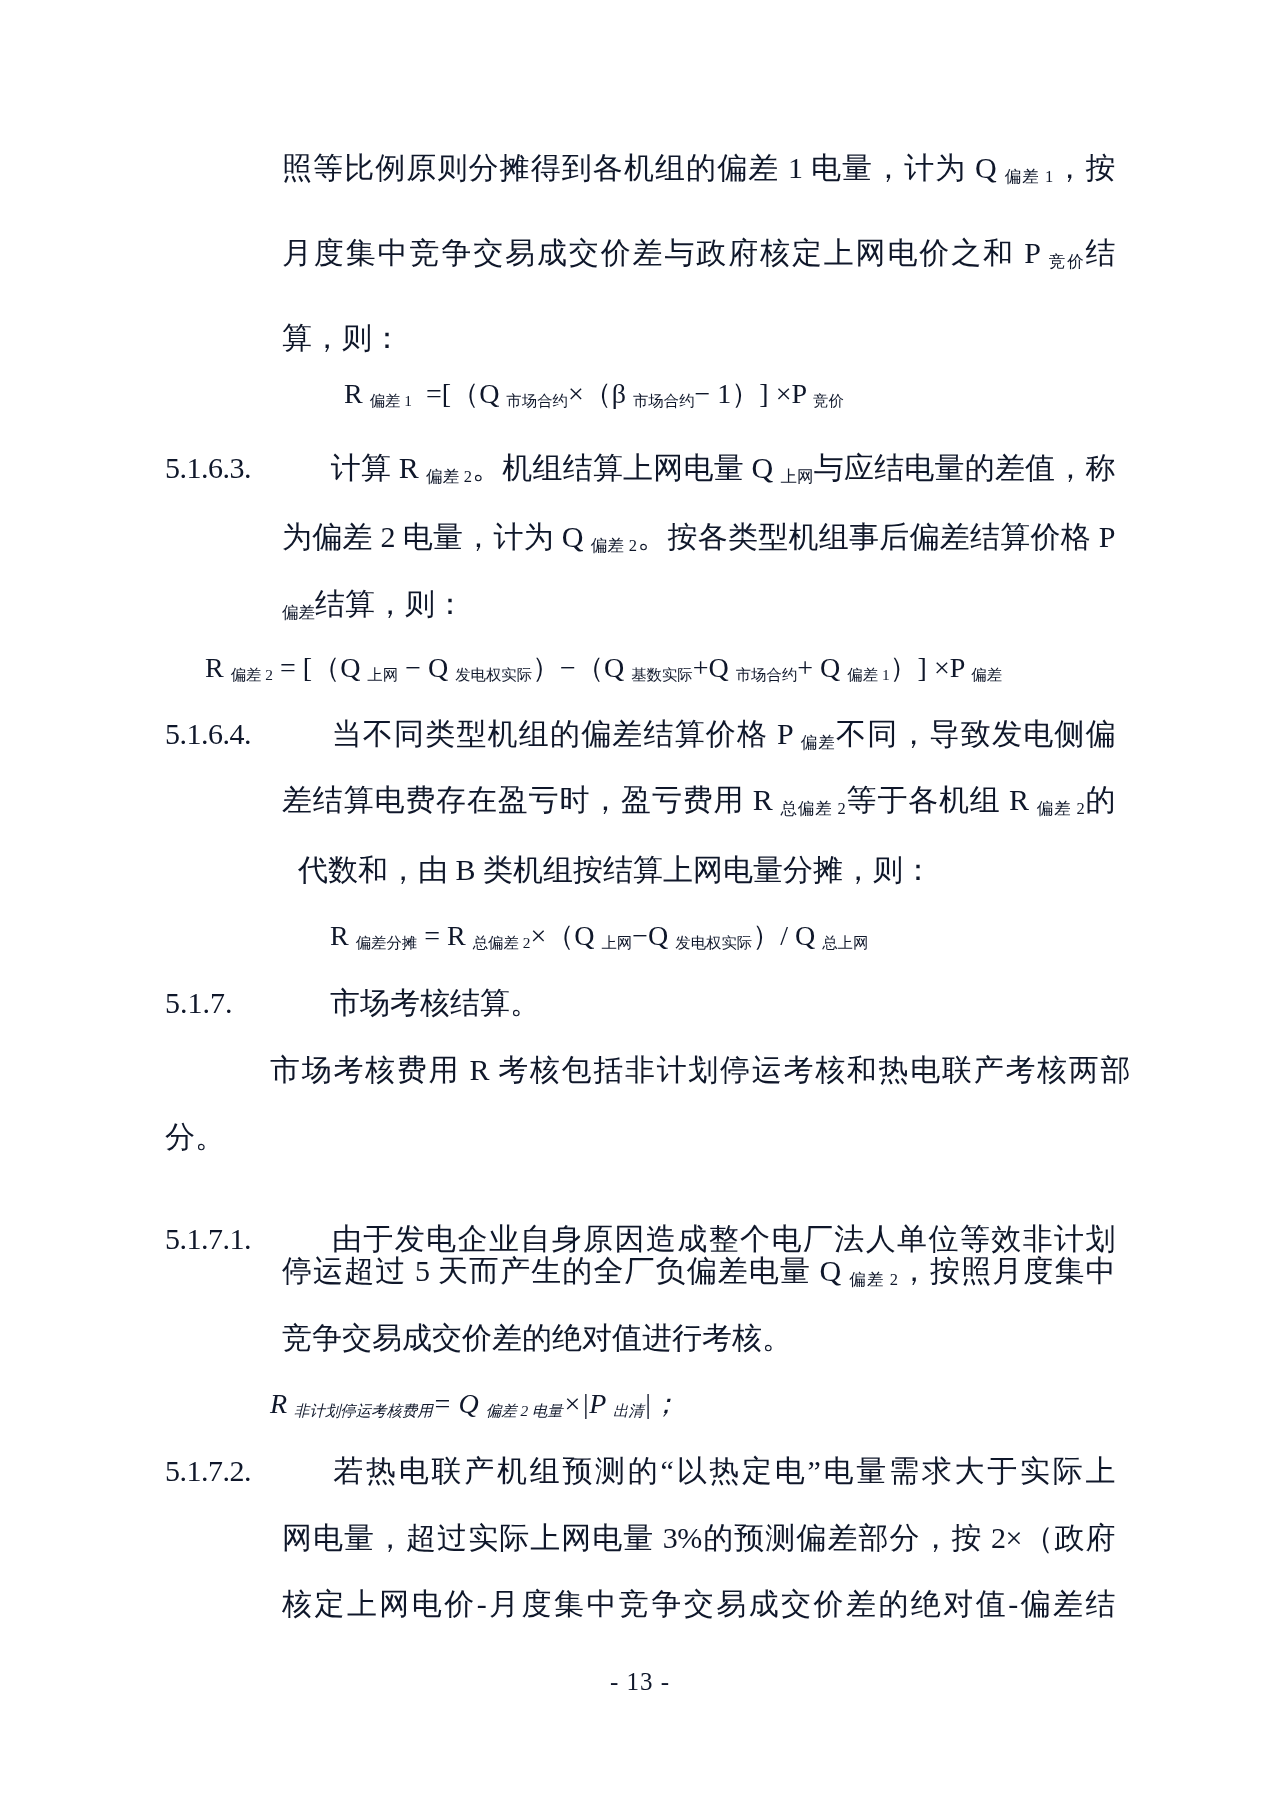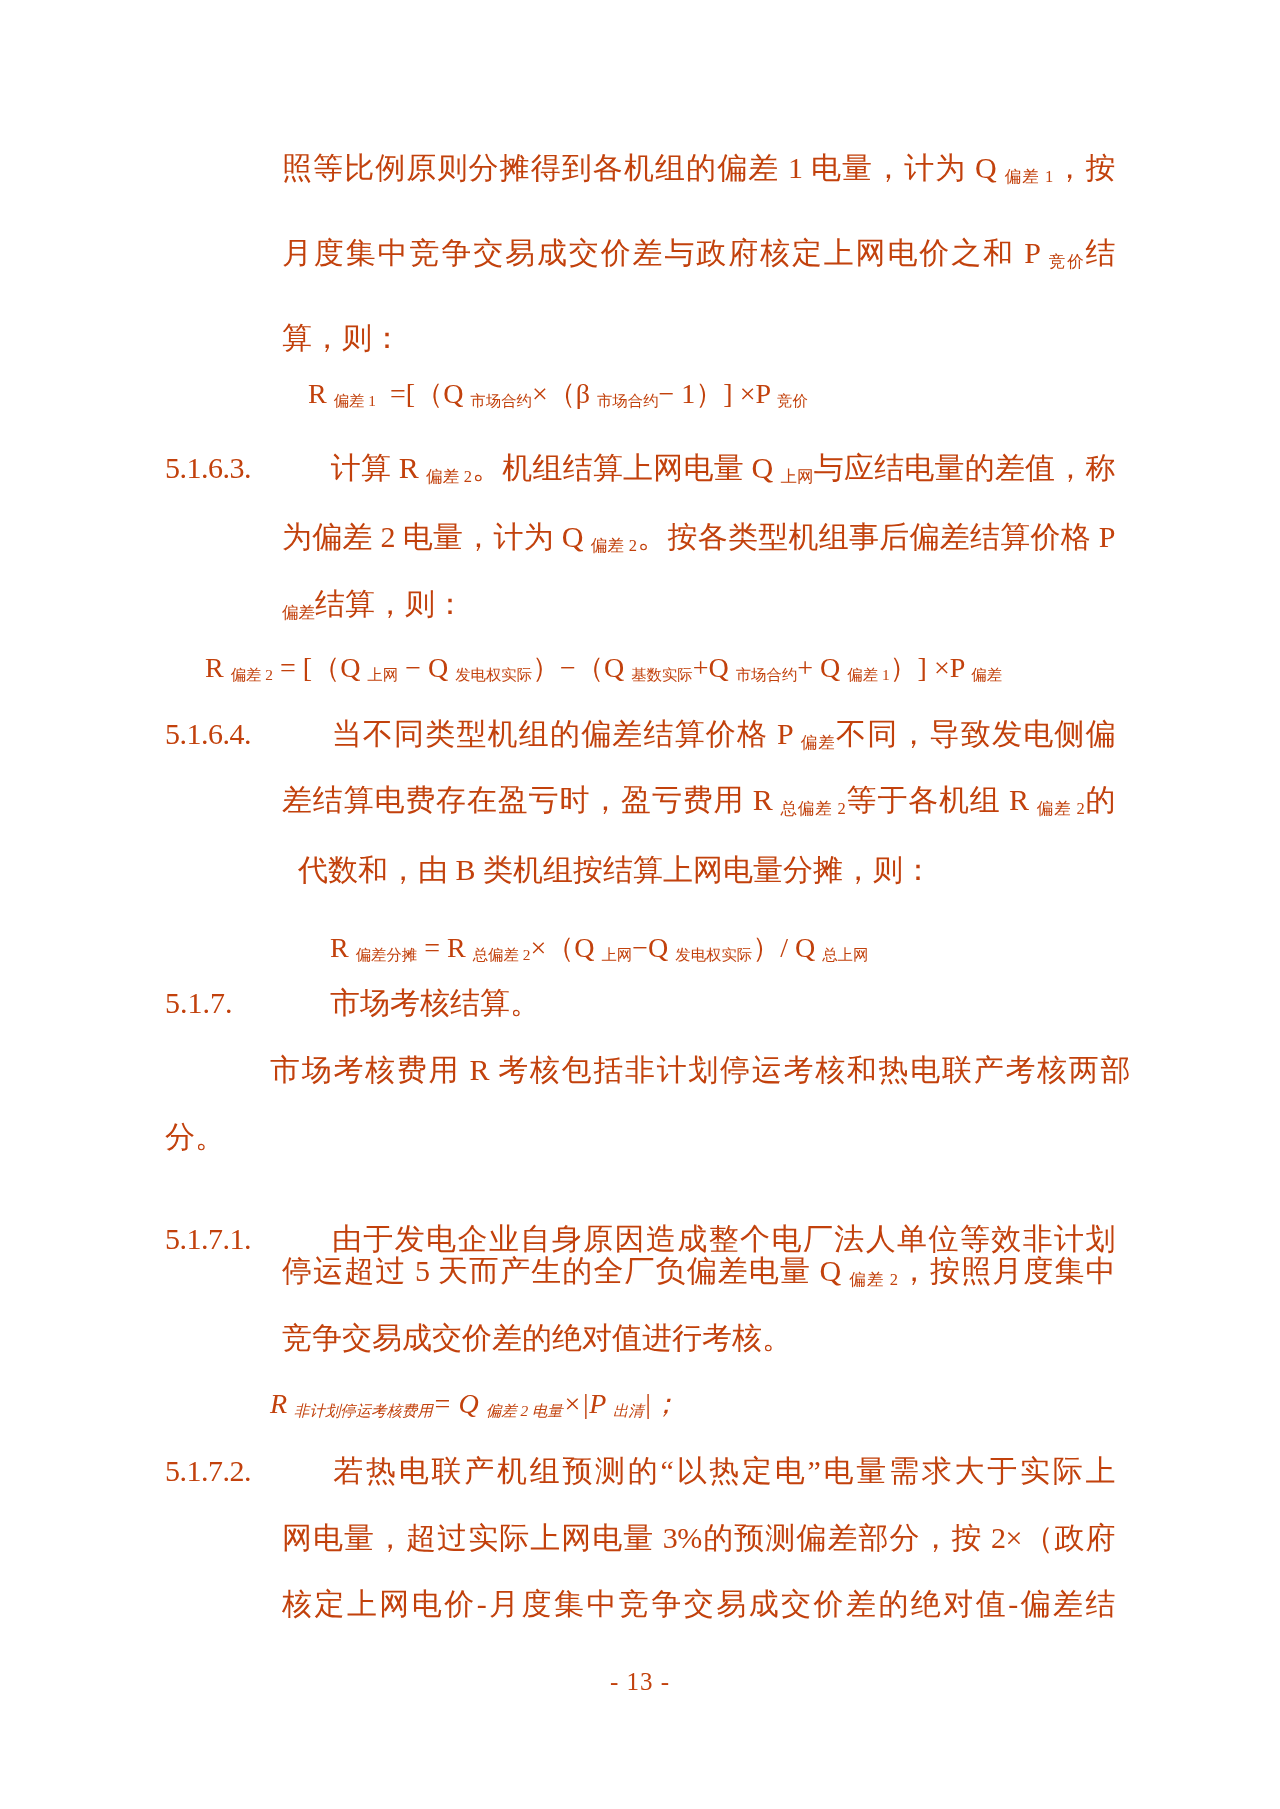--- a/index.html
+++ b/index.html
@@ -1,21 +1,21 @@
 <!DOCTYPE html>
 <html><head>
 <meta charset="utf-8">
 <style>
   html,body { margin:0; padding:0; background:#e8e8e8; }
   .page {
     position:relative;
     width:1280px; height:1809px;
     margin:0 auto;
     background:#ffffff;
-    color:#c2410c;
+    color:#0f172a;
     font-family:"Liberation Serif","DejaVu Serif",serif;
     overflow:hidden;
   }
   .line {
     position:absolute;
     left:165px; width:950px;
     font-size:30px;
     line-height:40px;
     white-space:normal;
   }
@@ -50,29 +50,29 @@
   }
 </style>
 </head>
 <body>
 
 <div class="page">
   <div id="doc">
       <div class="line ln-cont j" style="top: 148px;"><span class="run-t">照等比例原则分摊得到各机组的偏差 1 电量，计为 Q </span><span class="run-sub">偏差 1</span><span class="run-t">，按</span></div>
       <div class="line ln-cont j" style="top: 233px;"><span class="run-t">月度集中竞争交易成交价差与政府核定上网电价之和 P </span><span class="run-sub">竞价</span><span class="run-t">结</span></div>
       <div class="line ln-cont" style="top: 318px;"><span class="run-t">算，则：</span></div>
-      <div class="line ln-formula" style="top: 374px; left: 308px; text-align: center;"><span class="run-t">R </span><span class="run-sub">偏差 1</span><span class="run-t">  =[（Q </span><span class="run-sub">市场合约</span><span class="run-t">×（β </span><span class="run-sub">市场合约</span><span class="run-t">− 1）] ×P </span><span class="run-sub">竞价</span></div>
+      <div class="line ln-formula" style="top: 374px; left: 344px; text-align: center;"><span class="run-t">R </span><span class="run-sub">偏差 1</span><span class="run-t">  =[（Q </span><span class="run-sub">市场合约</span><span class="run-t">×（β </span><span class="run-sub">市场合约</span><span class="run-t">− 1）] ×P </span><span class="run-sub">竞价</span></div>
       <div class="line ln-num j" style="top: 448px;"><span class="run-num">5.1.6.3.</span><span class="run-t">计算 R </span><span class="run-sub">偏差 2</span><span class="run-t">。机组结算上网电量 Q </span><span class="run-sub">上网</span><span class="run-t">与应结电量的差值，称</span></div>
       <div class="line ln-cont j" style="top: 517px;"><span class="run-t">为偏差 2 电量，计为 Q </span><span class="run-sub">偏差 2</span><span class="run-t">。按各类型机组事后偏差结算价格 P</span></div>
       <div class="line ln-cont" style="top: 584px;"><span class="run-sub">偏差</span><span class="run-t">结算，则：</span></div>
       <div class="line ln-formula" style="top: 648px; left: 205px;"><span class="run-t">R </span><span class="run-sub">偏差 2</span><span class="run-t"> = [（Q </span><span class="run-sub">上网</span><span class="run-t"> − Q </span><span class="run-sub">发电权实际</span><span class="run-t">）−（Q </span><span class="run-sub">基数实际</span><span class="run-t">+Q </span><span class="run-sub">市场合约</span><span class="run-t">+ Q </span><span class="run-sub">偏差 1</span><span class="run-t">）] ×P </span><span class="run-sub">偏差</span></div>
       <div class="line ln-num j" style="top: 714px;"><span class="run-num">5.1.6.4.</span><span class="run-t">当不同类型机组的偏差结算价格 P </span><span class="run-sub">偏差</span><span class="run-t">不同，导致发电侧偏</span></div>
       <div class="line ln-cont j" style="top: 780px;"><span class="run-t">差结算电费存在盈亏时，盈亏费用 R </span><span class="run-sub">总偏差 2</span><span class="run-t">等于各机组 R </span><span class="run-sub">偏差 2</span><span class="run-t">的</span></div>
       <div class="line ln-cont" style="top: 850px; margin-left: 16px;"><span class="run-t">代数和，由 B 类机组按结算上网电量分摊，则：</span></div>
-      <div class="line ln-formula" style="top: 916px; left: 330px; margin-top: 12px;"><span class="run-t">R </span><span class="run-sub">偏差分摊</span><span class="run-t"> = R </span><span class="run-sub">总偏差 2</span><span class="run-t">×（Q </span><span class="run-sub">上网</span><span class="run-t">−Q </span><span class="run-sub">发电权实际</span><span class="run-t">）/ Q </span><span class="run-sub">总上网</span></div>
+      <div class="line ln-formula" style="top: 916px; left: 330px;"><span class="run-t">R </span><span class="run-sub">偏差分摊</span><span class="run-t"> = R </span><span class="run-sub">总偏差 2</span><span class="run-t">×（Q </span><span class="run-sub">上网</span><span class="run-t">−Q </span><span class="run-sub">发电权实际</span><span class="run-t">）/ Q </span><span class="run-sub">总上网</span></div>
       <div class="line ln-num" style="top: 983px;"><span class="run-num">5.1.7.</span><span class="run-t">市场考核结算。</span></div>
       <div class="line ln-pind j" style="top: 1050px;"><span class="run-t">市场考核费用 R 考核包括非计划停运考核和热电联产考核两部</span></div>
       <div class="line ln-left" style="top: 1117px;"><span class="run-t">分。</span></div>
       <div class="line ln-num j" style="top: 1219px;"><span class="run-num">5.1.7.1.</span><span class="run-t">由于发电企业自身原因造成整个电厂法人单位等效非计划</span></div>
       <div class="line ln-cont j" style="top: 1251px;"><span class="run-t">停运超过 5 天而产生的全厂负偏差电量 Q </span><span class="run-sub">偏差 2</span><span class="run-t">，按照月度集中</span></div>
       <div class="line ln-cont" style="top: 1318px;"><span class="run-t">竞争交易成交价差的绝对值进行考核。</span></div>
       <div class="line ln-formula" style="top: 1384px; left: 270px; font-style: italic;"><span class="run-t">R </span><span class="run-sub">非计划停运考核费用</span><span class="run-t">= Q </span><span class="run-sub">偏差 2 电量</span><span class="run-t">×|P </span><span class="run-sub">出清</span><span class="run-t">|；</span></div>
       <div class="line ln-num j" style="top: 1451px;"><span class="run-num">5.1.7.2.</span><span class="run-t">若热电联产机组预测的“以热定电”电量需求大于实际上</span></div>
       <div class="line ln-cont j" style="top: 1518px;"><span class="run-t">网电量，超过实际上网电量 3%的预测偏差部分，按 2×（政府</span></div>
       <div class="line ln-cont j" style="top: 1584px;"><span class="run-t">核定上网电价-月度集中竞争交易成交价差的绝对值-偏差结</span></div>

